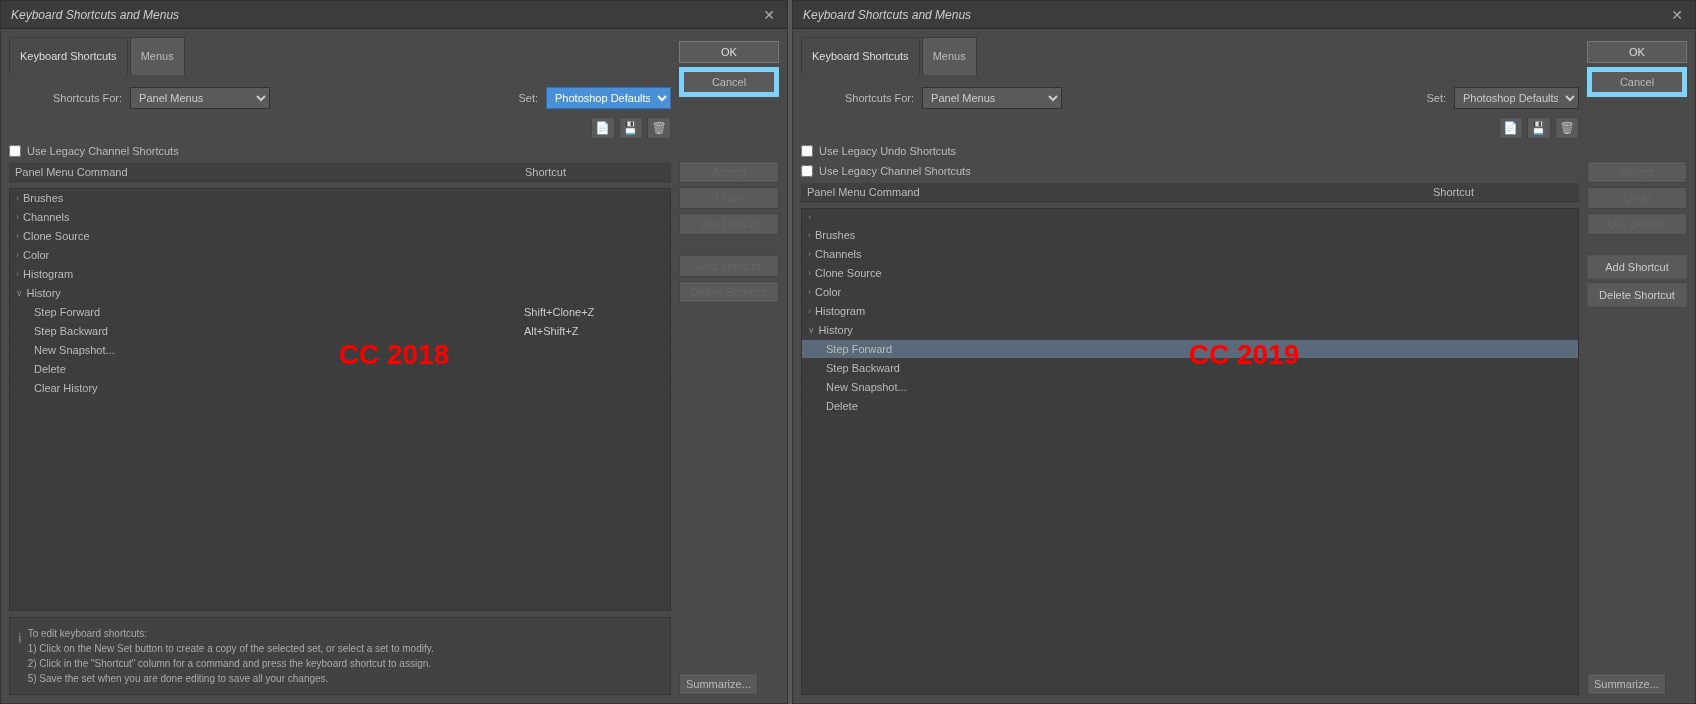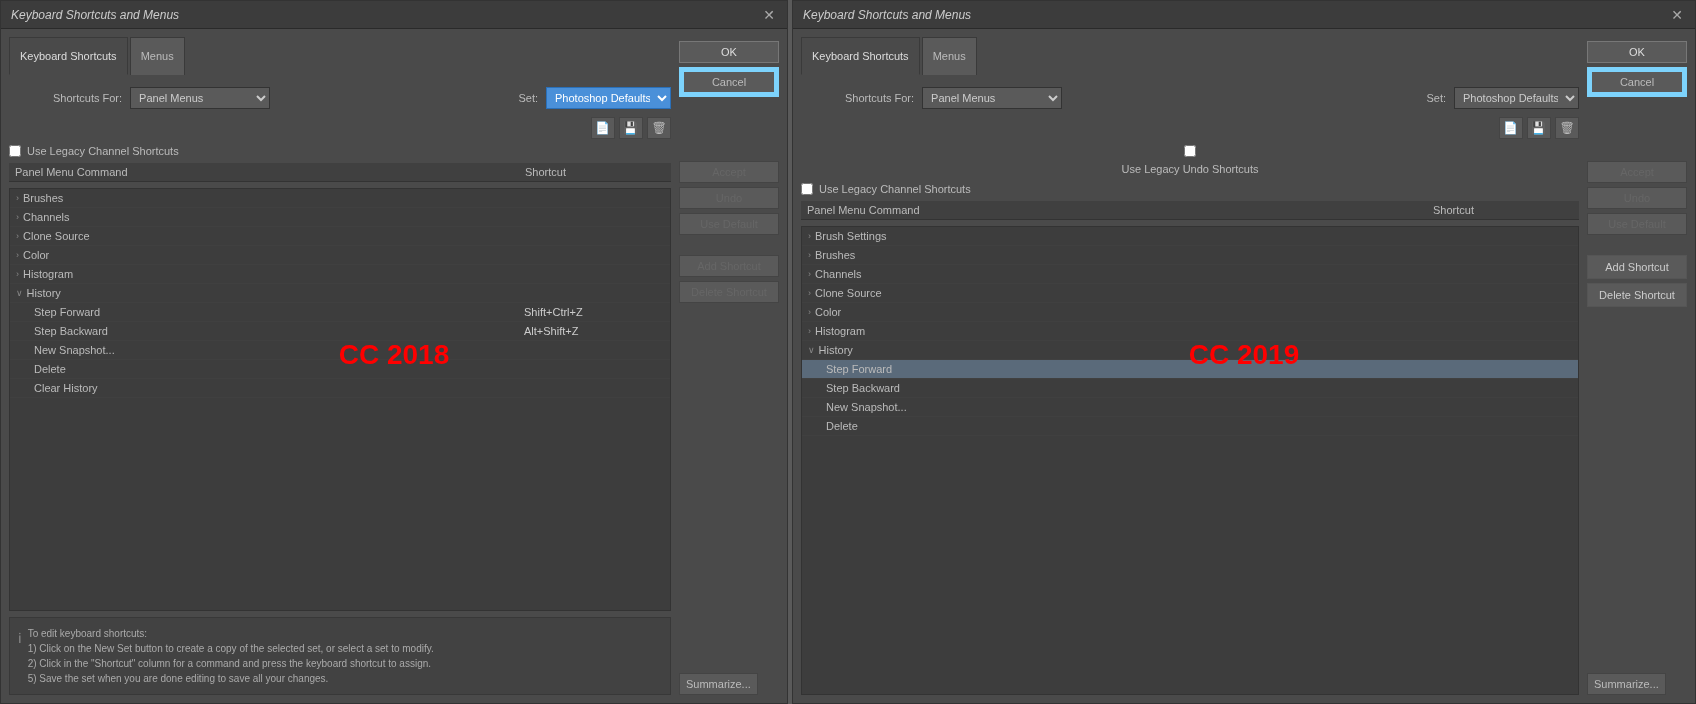--- a/index.html
+++ b/index.html
@@ -361,21 +361,21 @@
           <span class="cmd-name">Histogram</span>
           <span class="shortcut-val"></span>
         </div>
         <div class="list-item">
           <span class="chevron">∨</span>
           <span class="cmd-name">History</span>
           <span class="shortcut-val"></span>
         </div>
         <div class="list-item child">
           <span class="cmd-name">Step Forward</span>
-          <span class="shortcut-val">Shift+Ctrl+Z</span>
+          <span class="shortcut-val">Shift+Clone+Z</span>
         </div>
         <div class="list-item child">
           <span class="cmd-name">Step Backward</span>
           <span class="shortcut-val">Alt+Shift+Z</span>
         </div>
         <div class="list-item child">
           <span class="cmd-name">New Snapshot...</span>
           <span class="shortcut-val"></span>
         </div>
         <div class="list-item child">
@@ -447,38 +447,37 @@
           <option>Photoshop Defaults</option>
         </select>
       </div>
 
       <div class="toolbar-icons">
         <button class="icon-btn" title="New Set">📄</button>
         <button class="icon-btn" title="Save">💾</button>
         <button class="icon-btn" title="Delete">🗑</button>
       </div>
 
-      <div class="checkbox-row" style="margin-bottom:2px;flex-direction:column;">
+      <div class="checkbox-row" style="margin-bottom:2px;">
         <input type="checkbox" style="">
         <span>Use Legacy Undo Shortcuts</span>
       </div>
       <div class="checkbox-row">
         <input type="checkbox" style="">
         <span>Use Legacy Channel Shortcuts</span>
       </div>
 
       <div class="table-header">
         <span class="th-command">Panel Menu Command</span>
         <span class="th-shortcut">Shortcut</span>
       </div>
 
       <div class="shortcuts-list">
         <div class="list-item">
           <span class="chevron">›</span>
-          <span class="cmd-name">Brush Settings</span>
           <span class="shortcut-val"></span>
         </div>
         <div class="list-item">
           <span class="chevron">›</span>
           <span class="cmd-name">Brushes</span>
           <span class="shortcut-val"></span>
         </div>
         <div class="list-item">
           <span class="chevron">›</span>
           <span class="cmd-name">Channels</span>

